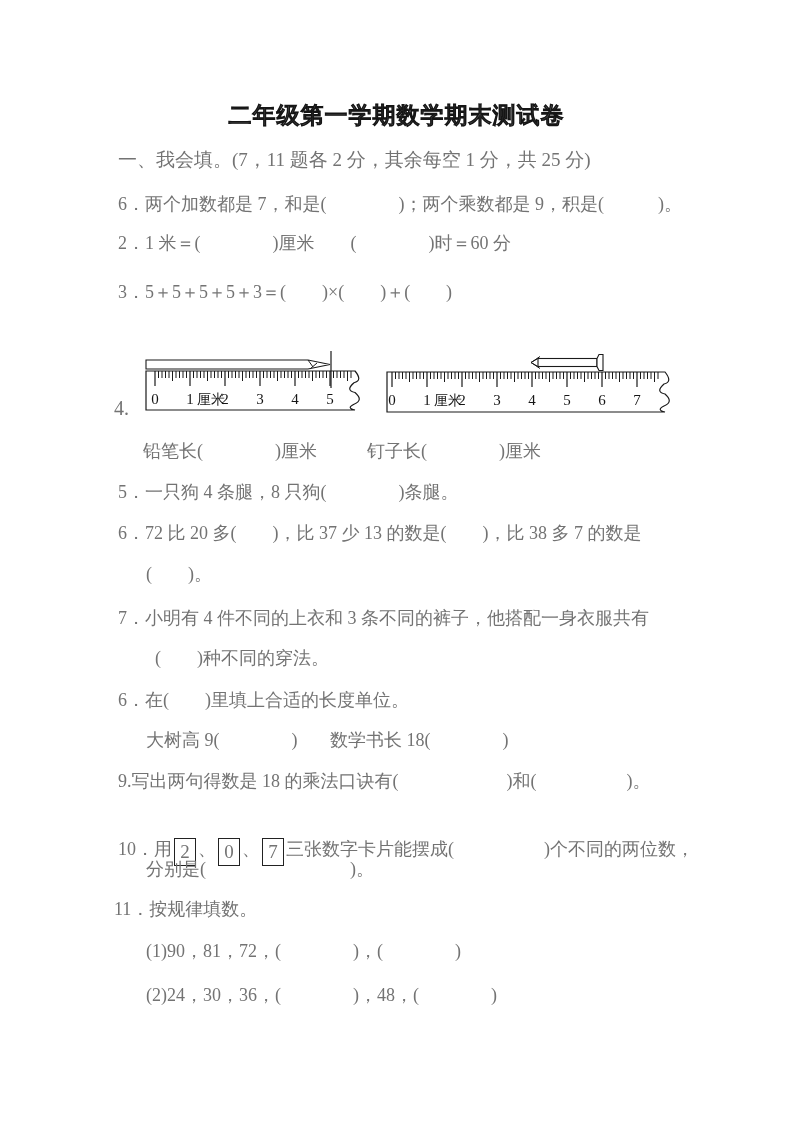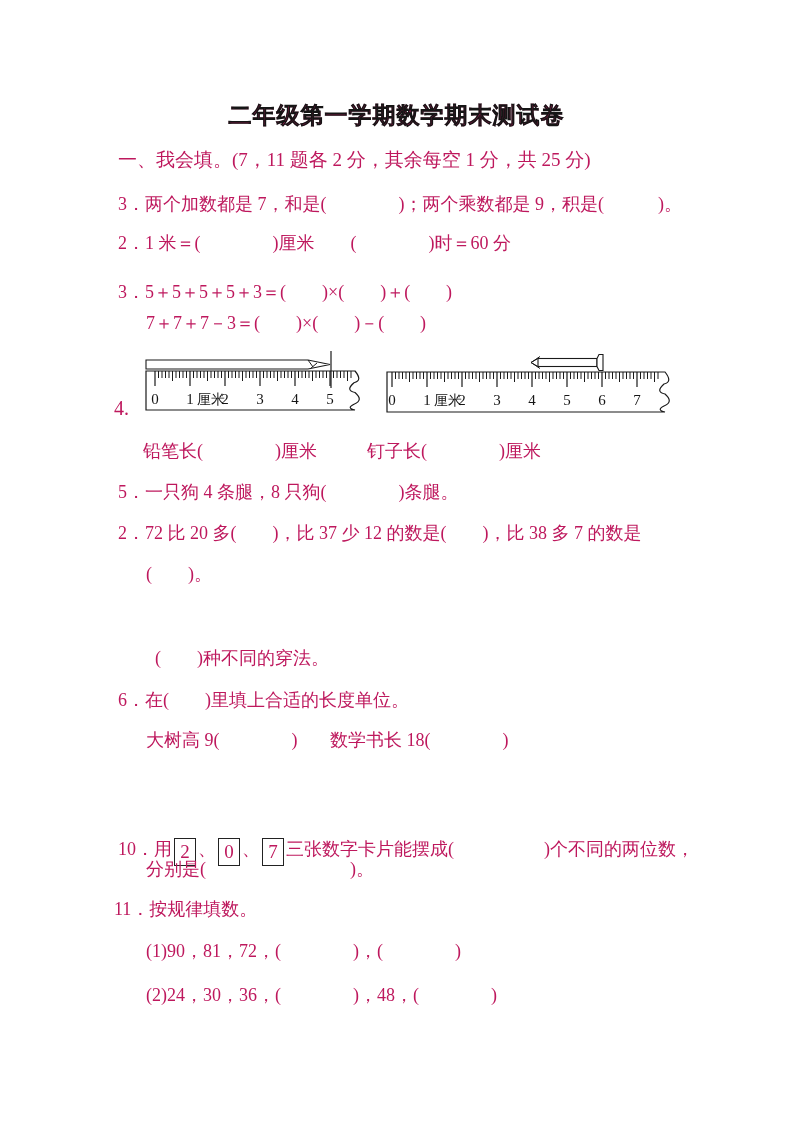--- a/index.html
+++ b/index.html
@@ -2,21 +2,21 @@
 <html><head>
 <meta charset="utf-8">
 <style>
   html,body{margin:0;padding:0;background:#ffffff;}
   .page{
     position:relative;
     width:793px;height:1122px;
     background:#ffffff;
     margin:0 auto;
     font-family:"Liberation Serif","DejaVu Serif",serif;
-    color:#be185d;
+    color:#737373;
     overflow:hidden;
   }
   .title{
     position:absolute;top:100px;left:0;width:793px;
     text-align:center;
     font-size:23px;font-weight:bold;letter-spacing:1px;
     margin:0;
     -webkit-text-stroke:0.6px #151515;
   }
   .line{
@@ -43,27 +43,26 @@
 </style>
 </head>
 <body>
 
 <div class="page">
 
   <h1 class="title">二年级第一学期数学期末测试卷</h1>
 
   <div class="line section" style="top:147px;left:118px">一、我会填。(7，11 题各 2 分，其余每空 1 分，共 25 分)</div>
 
-  <div class="line" style="top:192px;left:118px">3．两个加数都是 7，和是(　　　　)；两个乘数都是 9，积是(　　　)。</div>
+  <div class="line" style="top:192px;left:118px">6．两个加数都是 7，和是(　　　　)；两个乘数都是 9，积是(　　　)。</div>
 
   <div class="line" style="top:231px;left:118px">2．1 米＝(　　　　)厘米　　(　　　　)时＝60 分</div>
 
   <div class="line" style="top:280px;left:118px">3．5＋5＋5＋5＋3＝(　　)×(　　)＋(　　)</div>
 
-  <div class="line" style="top:311px;left:146px">7＋7＋7－3＝(　　)×(　　)－(　　)</div>
 
   <div class="line qnum" style="top:396px;left:114px">4.</div>
 
   <div class="figure">
     <svg id="figure-svg" width="793" height="88" xmlns="http://www.w3.org/2000/svg">
         <g>
           <path d="M 146 65 L 146 26 L 355 26 q 8 9.75 -1 11.75 q -9 7.75 1 9.75 q 9 7.75 -1 11.75 q -8 3.75 1 5.75 Z" fill="#ffffff" stroke="#1a1a1a" stroke-width="1.2"></path>
           <line x1="155" y1="26" x2="155" y2="41" stroke="#1a1a1a" stroke-width="1.2"></line>
           <line x1="158.5" y1="26" x2="158.5" y2="33" stroke="#1a1a1a" stroke-width="1"></line>
           <line x1="162" y1="26" x2="162" y2="33" stroke="#1a1a1a" stroke-width="1"></line>
@@ -229,29 +228,31 @@
           <path d="M 597 13.5 L 599 9.5 H 603 V 25.5 H 599 L 597 21.5 Z" fill="#ffffff" stroke="#1a1a1a" stroke-width="1.1"></path>
         </g>
       </svg>
   </div>
 
   <div class="line" style="top:439px;left:143px">铅笔长(　　　　)厘米</div>
   <div class="line" style="top:439px;left:367px">钉子长(　　　　)厘米</div>
 
   <div class="line" style="top:480px;left:118px">5．一只狗 4 条腿，8 只狗(　　　　)条腿。</div>
 
-  <div class="line" style="top:521px;left:118px">2．72 比 20 多(　　)，比 37 少 12 的数是(　　)，比 38 多 7 的数是</div>
+  <div class="line" style="top:521px;left:118px">6．72 比 20 多(　　)，比 37 少 13 的数是(　　)，比 38 多 7 的数是</div>
   <div class="line" style="top:562px;left:146px">(　　)。</div>
 
+  <div class="line" style="top:606px;left:118px">7．小明有 4 件不同的上衣和 3 条不同的裤子，他搭配一身衣服共有</div>
   <div class="line" style="top:646px;left:155px">(　　)种不同的穿法。</div>
 
   <div class="line" style="top:688px;left:118px">6．在(　　)里填上合适的长度单位。</div>
   <div class="line" style="top:728px;left:146px">大树高 9(　　　　)</div>
   <div class="line" style="top:728px;left:330px">数学书长 18(　　　　)</div>
 
+  <div class="line" style="top:769px;left:118px">9.写出两句得数是 18 的乘法口诀有(　　　　　　)和(　　　　　)。</div>
 
   <div class="line" style="top:812px;left:100px">
     <span>10．用</span><span class="card">2</span><span>、</span><span class="card">0</span><span>、</span><span class="card">7</span><span>三张数字卡片能摆成(　　　　　)个不同的两位数，</span>
   </div>
   <div class="line" style="top:857px;left:146px">分别是(　　　　　　　　)。</div>
 
   <div class="line" style="top:897px;left:114px">11．按规律填数。</div>
   <div class="line" style="top:939px;left:146px">(1)90，81，72，(　　　　)，(　　　　)</div>
   <div class="line" style="top:983px;left:146px">(2)24，30，36，(　　　　)，48，(　　　　)</div>
 

